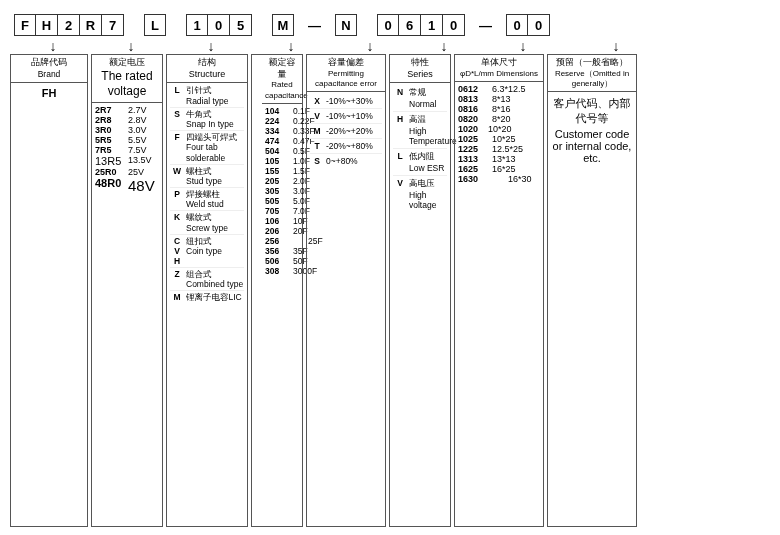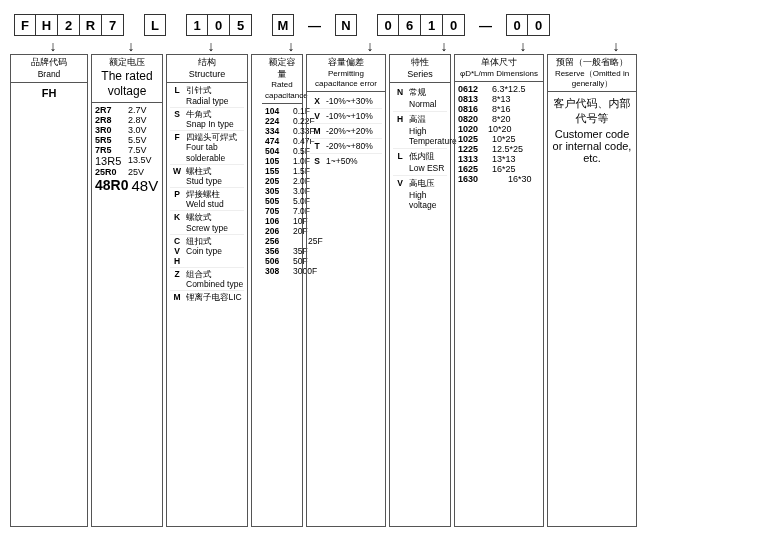--- a/index.html
+++ b/index.html
@@ -119,21 +119,21 @@
           </div>
         <div style="display:flex; gap:3px;">
             <span style="min-width:30px;font-weight:normal;font-size:11px;">13R5</span>
             <span style="font-size:9px;">13.5V</span>
           </div>
         <div style="display:flex; gap:3px;">
             <span style="min-width:30px;font-weight:bold;font-size:9px;">25R0</span>
             <span style="font-size:9px;">25V</span>
           </div>
         <div style="display:flex; gap:3px;">
-            <span style="min-width:30px;font-weight:bold;font-size:14px;">48R0</span>
+            <span style="min-width:30px;font-weight:bold;font-size:11px;">48R0</span>
             <span style="font-size:15px;">48V</span>
           </div>
       </div>
     </div>
 
     <div style="width:82px; border:1.5px solid #555; display:flex; flex-direction:column; overflow:hidden;">
       <div style="border-bottom:1px solid #555; padding:2px 3px; text-align:center; font-size:9px; line-height:1.3;">
         <div>结构</div>
         <div style="font-size:9px;">Structure</div>
       </div>
@@ -273,21 +273,21 @@
         <div style="display:flex;gap:2px;padding:2px 0;border-bottom:1px solid #eee;">
             <span style="min-width:14px;font-weight:bold;text-align:center;">M</span>
             <span>-20%~+20%</span>
           </div>
         <div style="display:flex;gap:2px;padding:2px 0;border-bottom:1px solid #eee;">
             <span style="min-width:14px;font-weight:bold;text-align:center;">T</span>
             <span>-20%~+80%</span>
           </div>
         <div style="display:flex;gap:2px;padding:2px 0;">
             <span style="min-width:14px;font-weight:bold;text-align:center;">S</span>
-            <span>1~+50%</span>
+            <span>0~+80%</span>
           </div>
       </div>
     </div>
 
     <div style="width:62px; border:1.5px solid #555; display:flex; flex-direction:column;">
       <div style="border-bottom:1px solid #555; padding:2px 3px; text-align:center; font-size:9px; line-height:1.3;">
         <div>特性</div>
         <div style="font-size:9px;">Series</div>
       </div>
       <div style="padding:2px 3px; font-size:8.5px;">

